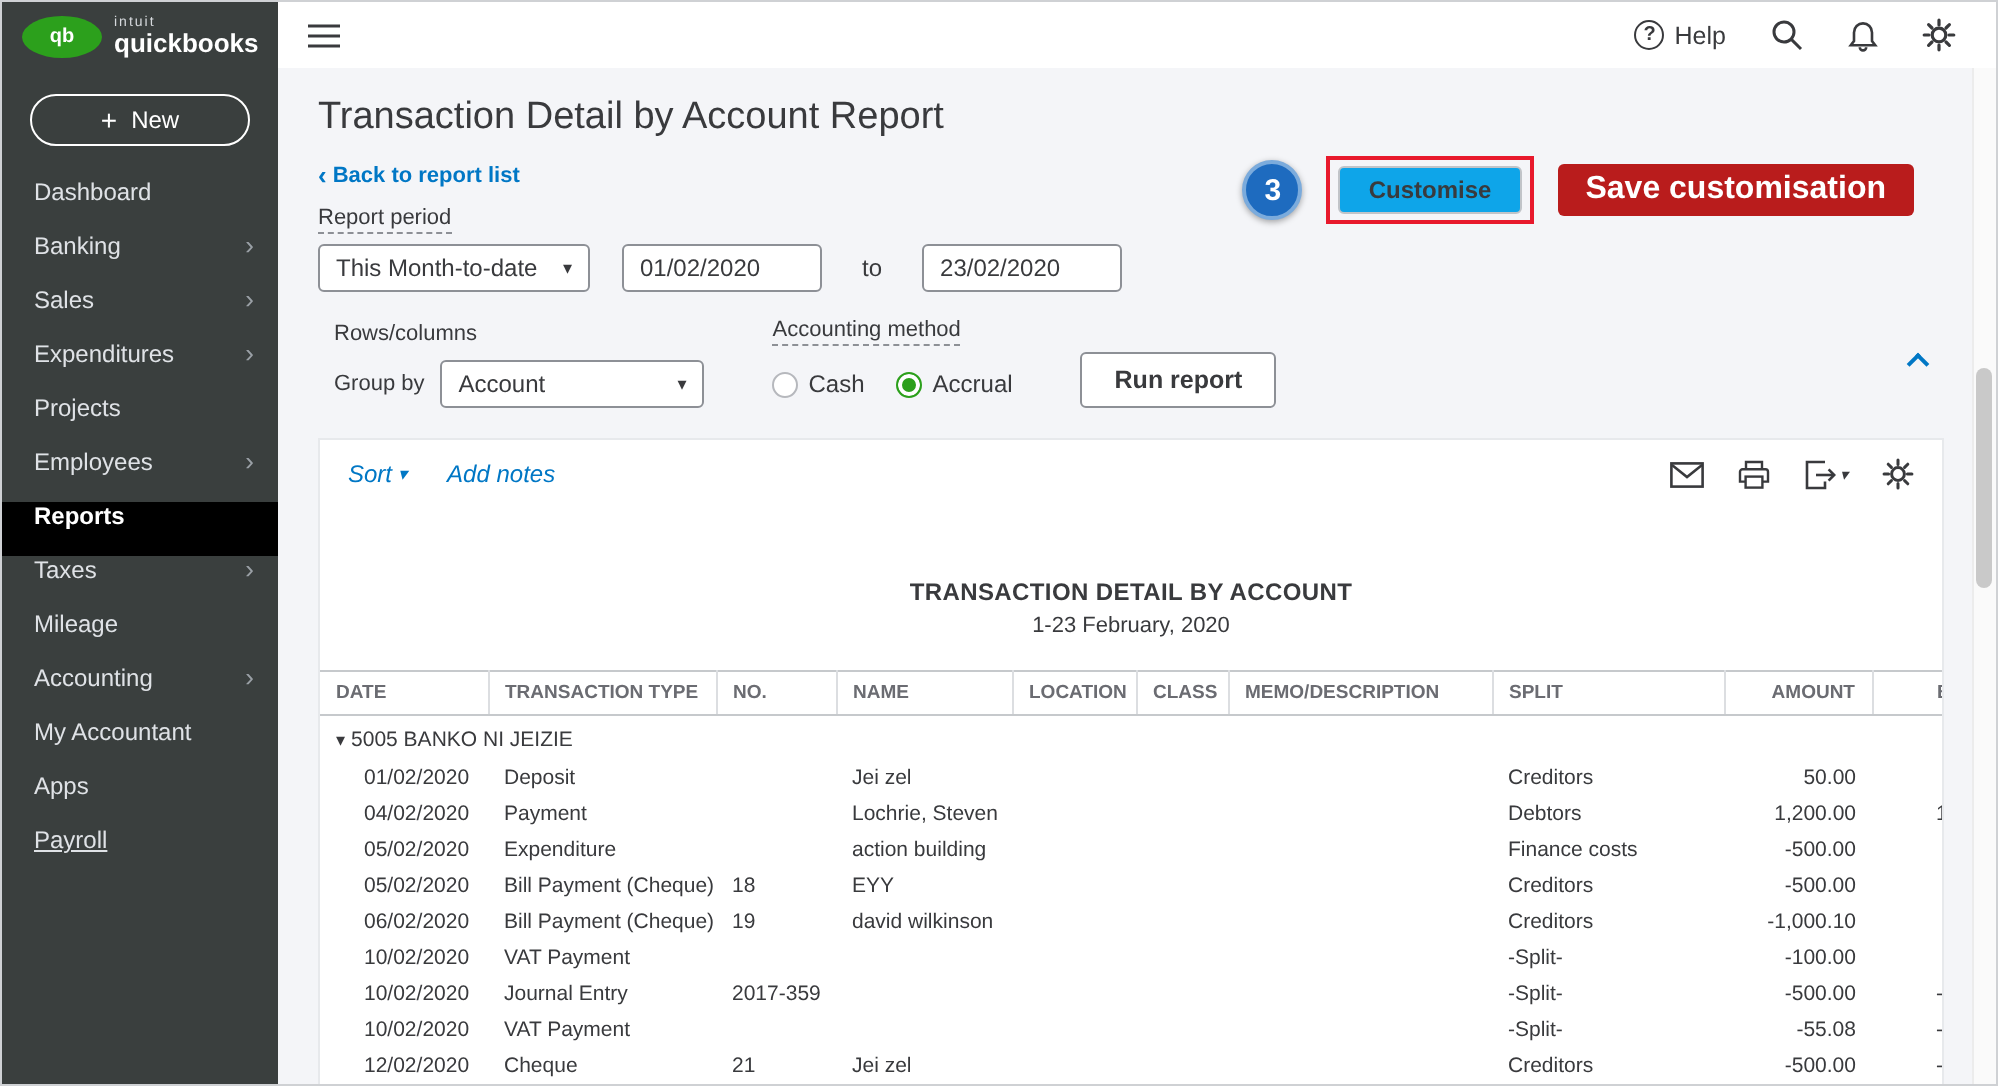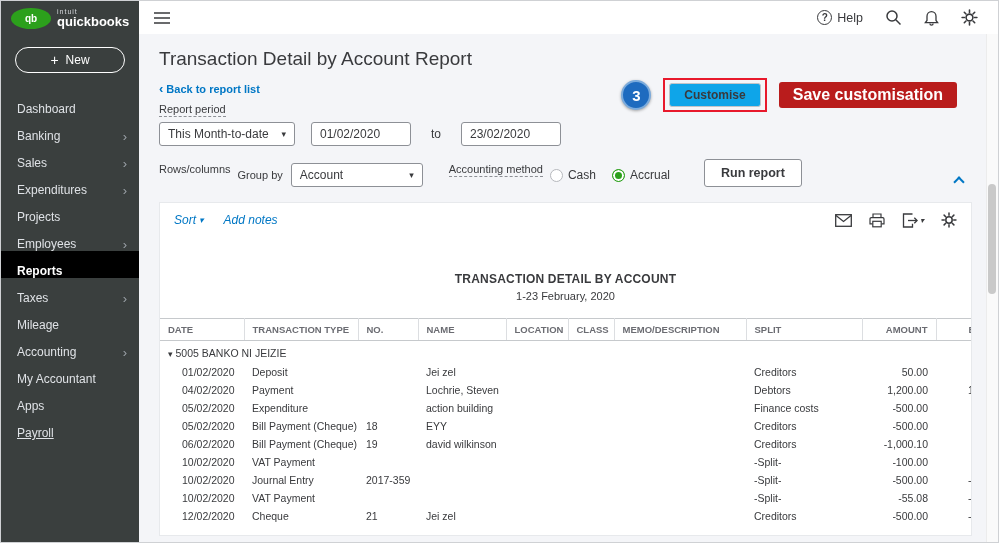--- a/index.html
+++ b/index.html
@@ -9,21 +9,21 @@
   
   .sidebar { width: 138px; min-width: 138px; background: #3a3f3e; color: #eceef1; display: flex; flex-direction: column; }
   .brand { display: flex; align-items: center; gap: 6px; padding: 8px 10px; height: 34px; }
   .qb-circle { width: 40px; height: 21px; border-radius: 50%; background: #2ca01c; color: #fff; font-weight: bold; font-size: 10px; display: flex; align-items: center; justify-content: center; flex: none; }
   .brand-text { display: flex; flex-direction: column; line-height: 1.05; }
   .intuit { font-size: 7px; letter-spacing: 1px; color: #d6d9dd; }
   .qbname { font-size: 13px; font-weight: 600; color: #fff; }
   .new-btn { margin: 12px 14px 16px; height: 26px; width: 110px; border: 1px solid #fff; border-radius: 14px; background: transparent; color: #fff; font-size: 12px; font-family: inherit; display: flex; align-items: center; justify-content: center; gap: 7px; cursor: pointer; }
   .new-btn .plus { font-size: 14px; line-height: 1; }
   .nav { list-style: none; margin: 0; padding: 0; flex: 1; }
-  .nav-item { display: flex; align-items: flex-end; justify-content: space-between; height: 27px; padding: 0 12px 0 16px; font-size: 12px; color: #dfe2e6; cursor: pointer; }
+  .nav-item { display: flex; align-items: flex-start; justify-content: space-between; height: 27px; padding: 0 12px 0 16px; font-size: 12px; color: #dfe2e6; cursor: pointer; }
   .nav-item.active { background: #000; color: #fff; font-weight: bold; }
   .nav-chevron { color: #9aa0a6; font-size: 13px; line-height: 1; }
   .nav-label.underline { text-decoration: underline; }
 
   
   .main { flex: 1; display: flex; flex-direction: column; position: relative; background: #f4f5f8; overflow: hidden; }
 
   .topbar { height: 33px; background: #fff; display: flex; align-items: center; padding: 0 14px; flex: none; }
   .hamburger { display: inline-flex; cursor: pointer; }
   .topbar-right { margin-left: auto; display: flex; align-items: center; gap: 22px; padding-right: 6px; }
@@ -39,21 +39,21 @@
   .dashed-label { font-size: 11px; color: #393a3d; border-bottom: 1px dashed #8d9096; display: inline-block; padding-bottom: 1px; }
   .rp-label-row { margin: 2px 0 5px; }
   .controls-row { display: flex; align-items: center; gap: 16px; margin-bottom: 13px; }
   .select { height: 24px; background: #fff; border: 1px solid #8d9096; border-radius: 3px; display: inline-flex; align-items: center; justify-content: space-between; padding: 0 8px; font-size: 12px; color: #393a3d; cursor: pointer; }
   .select .caret { font-size: 9px; margin-left: 8px; }
   .period-select { width: 136px; }
   .groupby-select { width: 132px; }
   .date-input { height: 24px; width: 100px; background: #fff; border: 1px solid #8d9096; border-radius: 3px; font-size: 12px; color: #393a3d; padding: 0 8px; font-family: inherit; }
   .to-label { font-size: 12px; color: #393a3d; margin: 0 4px; }
   .filters-row { display: flex; align-items: flex-end; gap: 26px; margin-bottom: 10px; }
-  .filter-col { display: flex; flex-direction: row; gap: 7px; align-items: flex-start; }
+  .filter-col { display: flex; flex-direction: column; gap: 7px; align-items: flex-start; margin-left: 8px; }
   .filter-label { font-size: 11px; color: #393a3d; }
   .groupby { display: flex; align-items: center; gap: 8px; }
   .radio-row { display: flex; align-items: center; gap: 16px; height: 24px; font-size: 12px; color: #393a3d; }
   .radio-opt { display: inline-flex; align-items: center; gap: 5px; cursor: pointer; }
   .radio { width: 13px; height: 13px; border: 1px solid #b6b8bd; border-radius: 50%; background: #fff; display: inline-block; }
   .radio.selected { border-color: #2ca01c; background: #2ca01c; box-shadow: inset 0 0 0 2px #fff; }
   .run-report { height: 28px; padding: 0 16px; background: #fff; border: 1px solid #8d9096; border-radius: 3px; font-size: 12.5px; font-weight: 600; color: #393a3d; font-family: inherit; cursor: pointer; margin-left: 8px; }
 
   
   .customise-cluster { position: absolute; top: 44px; right: 41px; display: flex; align-items: center; gap: 12px; }

